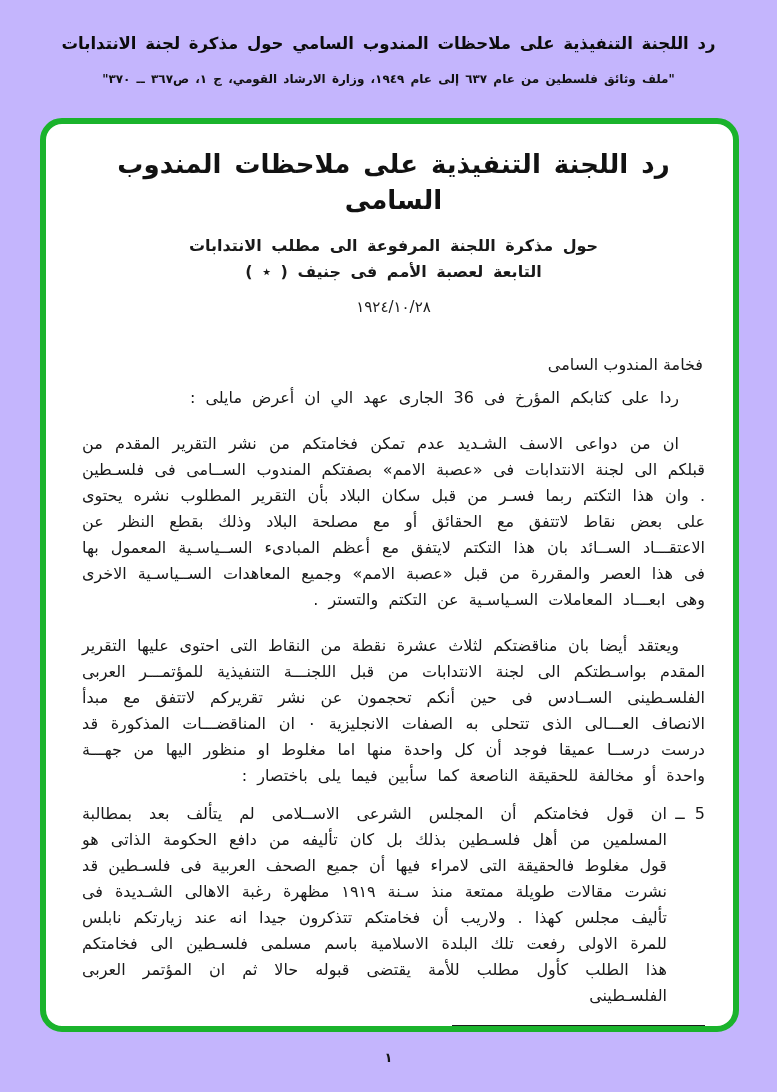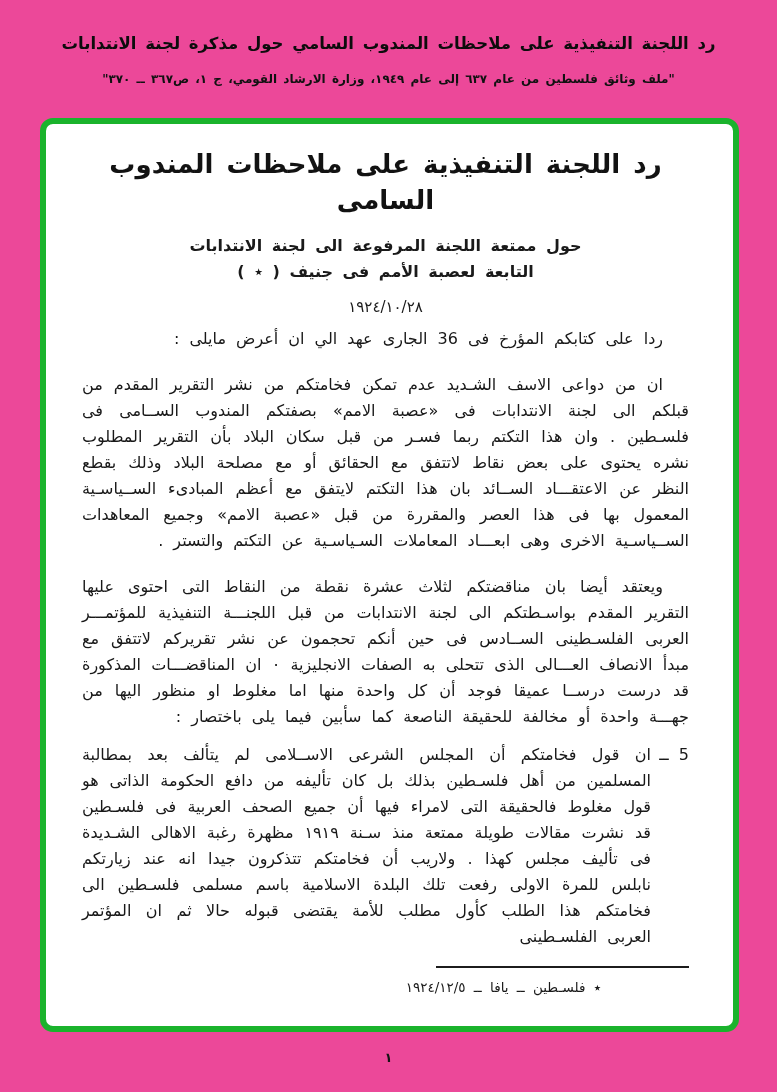--- a/index.html
+++ b/index.html
@@ -5,21 +5,21 @@
   html, body {
     margin: 0;
     padding: 0;
     background: #ffffff;
     font-family: "DejaVu Sans", sans-serif;
   }
   .page {
     position: relative;
     width: 777px;
     height: 1092px;
-    background: #ec4899;
+    background: #c4b5fd;
     direction: rtl;
     color: #1a1a1a;
     overflow: hidden;
   }
   
   .header-title {
     position: absolute;
     top: 34px;
     left: 0;
     right: 0;
@@ -42,22 +42,22 @@
   }
   
   .frame {
     position: absolute;
     left: 40px;
     top: 118px;
     width: 699px;
     height: 914px;
     box-sizing: border-box;
     border: 6px solid #1ab32c;
-    border-radius: 13px;
-    padding: 14px 44px 0 36px;
+    border-radius: 22px;
+    padding: 14px 28px 0 36px;
     background: #ffffff;
     overflow: hidden;
   }
   .doc-title {
     margin-top: 8px;
     text-align: center;
     font-size: 26px;
     line-height: 36px;
     font-weight: bold;
     word-spacing: 4px;
@@ -151,26 +151,27 @@
 <div class="page" style="color: rgb(26, 26, 26);">
 
   <div class="header-title">رد اللجنة التنفيذية على ملاحظات المندوب السامي حول مذكرة لجنة الانتدابات</div>
 
   <div class="header-source">"ملف وثائق فلسطين من عام ٦٣٧ إلى عام ١٩٤٩، وزارة الارشاد القومي، ج ١، ص٣٦٧ ــ ٣٧٠"</div>
 
   <div class="frame" style="border-color: rgb(26, 179, 44);">
 
     <div class="doc-title">رد اللجنة التنفيذية على ملاحظات المندوب السامى</div>
 
-    <div class="doc-sub1">حول ممتعة اللجنة المرفوعة الى لجنة الانتدابات</div>
+    <div class="doc-sub1">حول مذكرة اللجنة المرفوعة الى مطلب الانتدابات</div>
 
     <div class="doc-sub2">التابعة لعصبة الأمم فى جنيف ( ٭ )</div>
 
     <div class="doc-date">١٩٢٤/١٠/٢٨</div>
 
+    <div class="salutation">فخامة المندوب السامى</div>
 
     <div class="bodytext intro">ردا على كتابكم المؤرخ فى 36 الجارى عهد الي ان أعرض مايلى :</div>
 
     <div class="bodytext para">ان من دواعى الاسف الشـديد عدم تمكن فخامتكم من نشر التقرير المقدم من قبلكم الى لجنة الانتدابات فى «عصبة الامم» بصفتكم المندوب الســامى فى فلسـطين . وان هذا التكتم ربما فسـر من قبل سكان البلاد بأن التقرير المطلوب نشره يحتوى على بعض نقاط لاتتفق مع الحقائق أو مع مصلحة البلاد وذلك بقطع النظر عن الاعتقـــاد الســائد بان هذا التكتم لايتفق مع أعظم المبادىء الســياسـية المعمول بها فى هذا العصر والمقررة من قبل «عصبة الامم» وجميع المعاهدات الســياسـية الاخرى وهى ابعـــاد المعاملات السـياسـية عن التكتم والتستر .</div>
 
     <div class="bodytext para">ويعتقد أيضا بان مناقضتكم لثلاث عشرة نقطة من النقاط التى احتوى عليها التقرير المقدم بواسـطتكم الى لجنة الانتدابات من قبل اللجنـــة التنفيذية للمؤتمـــر العربى الفلسـطينى الســادس فى حين أنكم تحجمون عن نشر تقريركم لاتتفق مع مبدأ الانصاف العـــالى الذى تتحلى به الصفات الانجليزية ٠ ان المناقضـــات المذكورة قد درست درســا عميقا فوجد أن كل واحدة منها اما مغلوط او منظور اليها من جهـــة واحدة أو مخالفة للحقيقة الناصعة كما سأبين فيما يلى باختصار :</div>
 
     <div class="bodytext item">
       <span class="item-marker">5 ــ</span>
       <span>ان قول فخامتكم أن المجلس الشرعى الاســلامى لم يتألف بعد بمطالبة المسلمين من أهل فلسـطين بذلك بل كان تأليفه من دافع الحكومة الذاتى هو قول مغلوط فالحقيقة التى لامراء فيها أن جميع الصحف العربية فى فلسـطين قد نشرت مقالات طويلة ممتعة منذ سـنة ١٩١٩ مظهرة رغبة الاهالى الشـديدة فى تأليف مجلس كهذا . ولاريب أن فخامتكم تتذكرون جيدا انه عند زيارتكم نابلس للمرة الاولى رفعت تلك البلدة الاسلامية باسم مسلمى فلسـطين الى فخامتكم هذا الطلب كأول مطلب للأمة يقتضى قبوله حالا ثم ان المؤتمر العربى الفلسـطينى</span>

